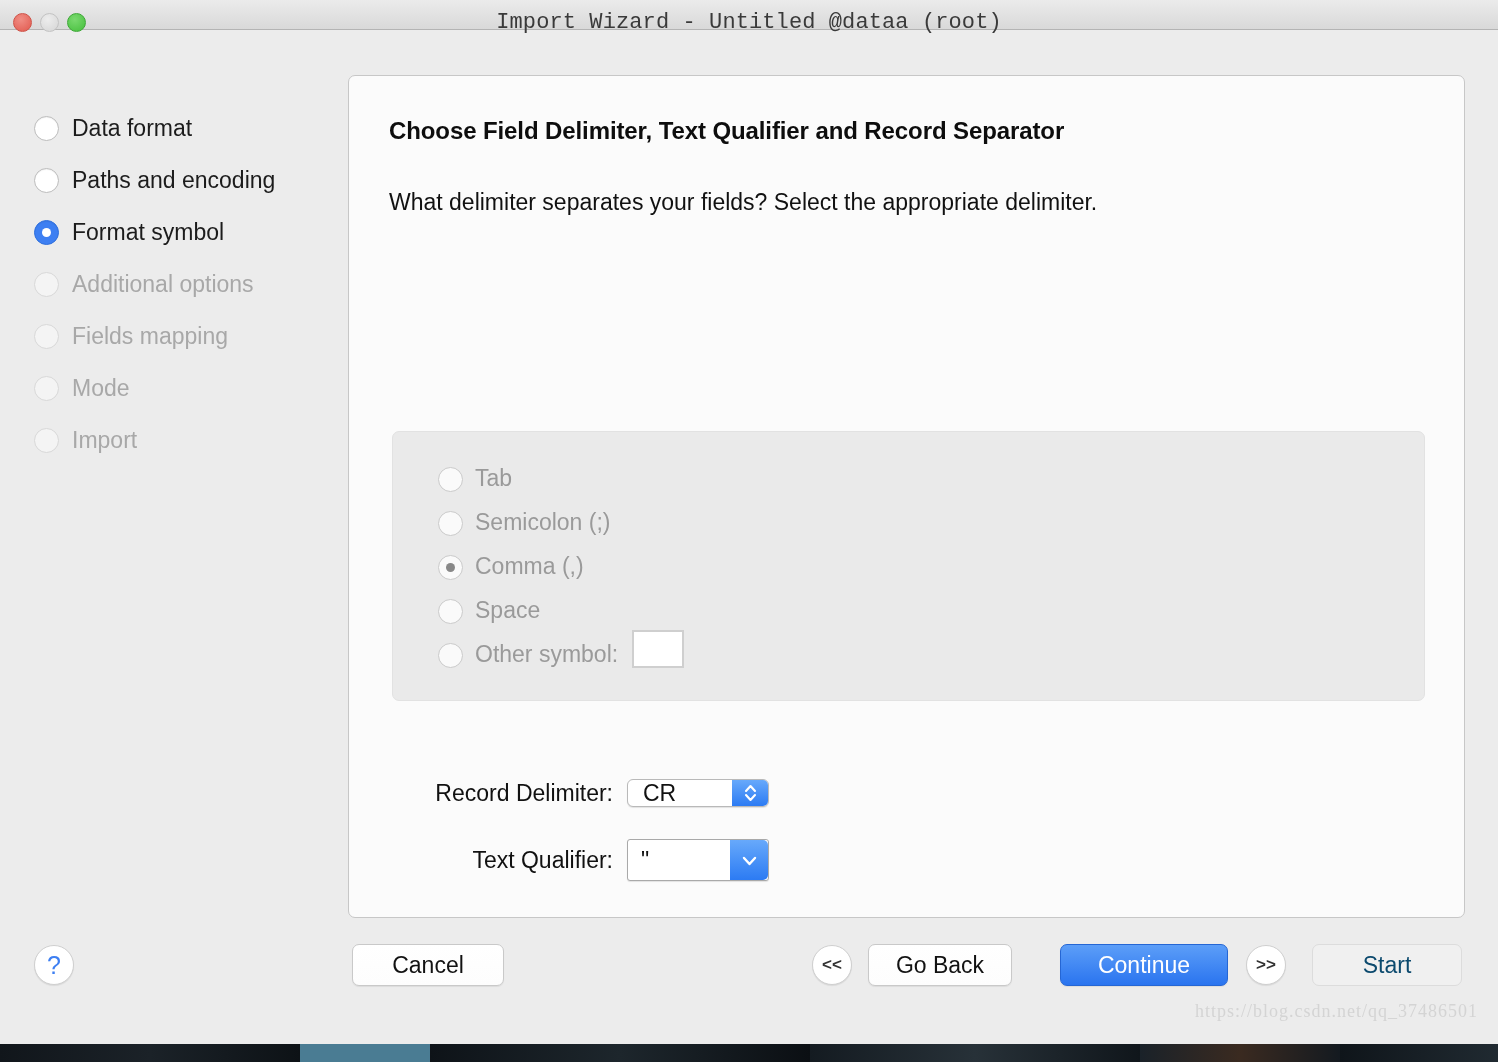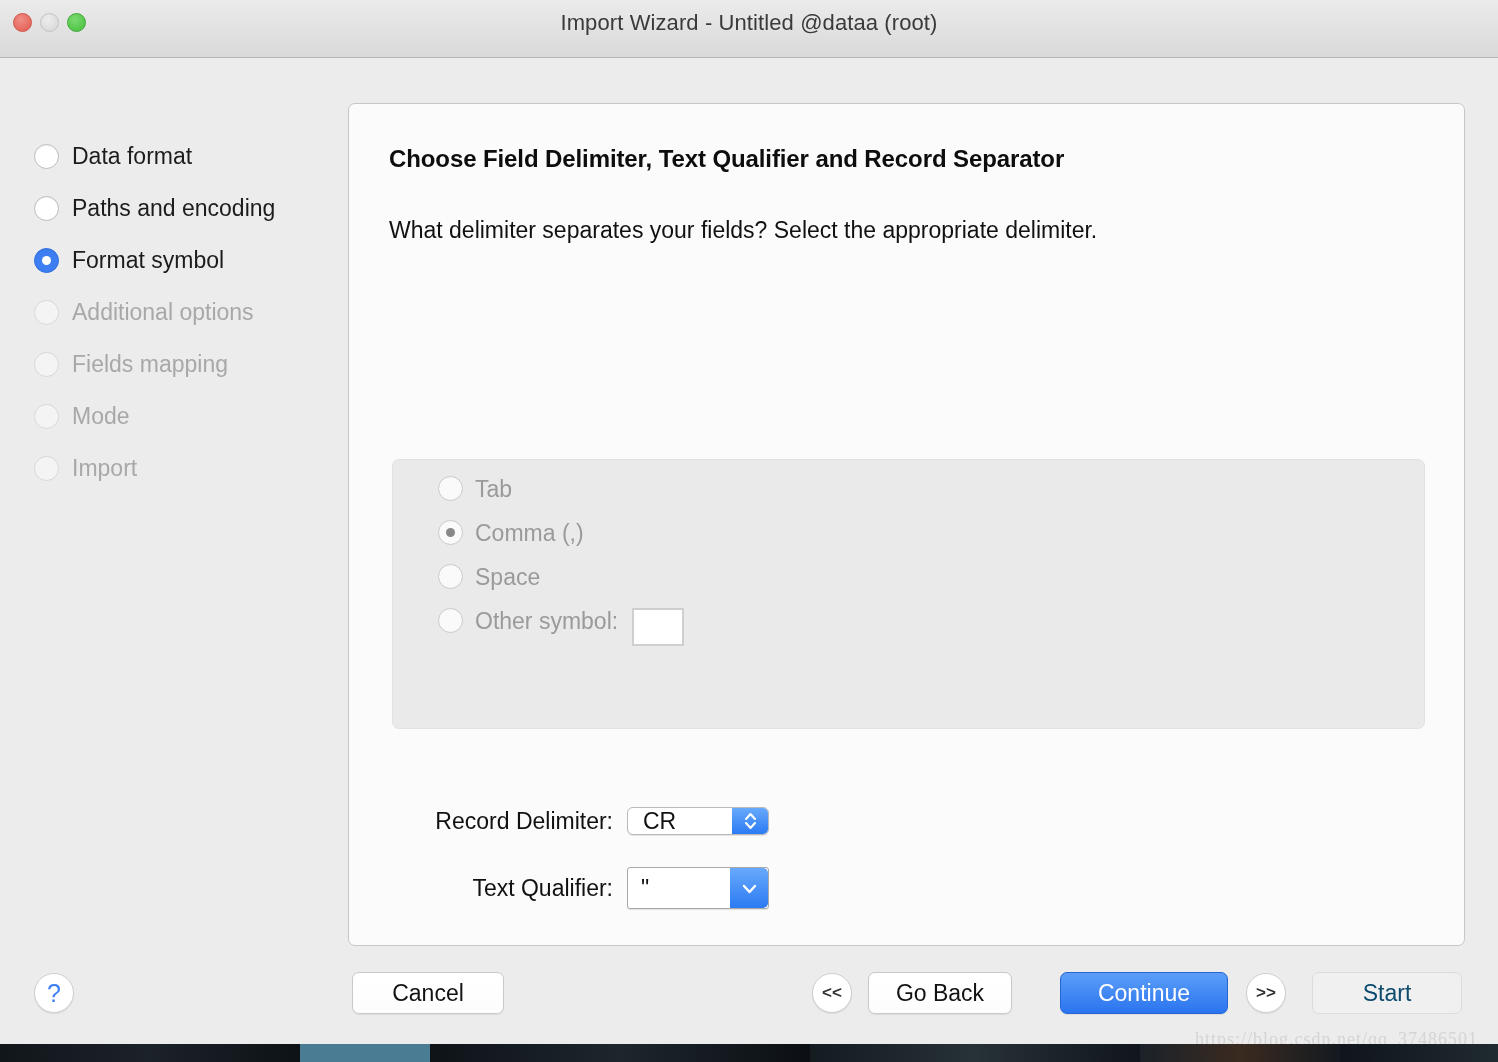--- a/index.html
+++ b/index.html
@@ -29,23 +29,24 @@
   #window {
     position: absolute; left: 0; top: 0;
     width: 1498px; height: 1044px;
     background: #ececec;
     overflow: hidden;
   }
 
   
   #titlebar {
     position: relative;
-    height: 58px;
+    height: 30px;
     background: linear-gradient(180deg, #ebebeb 0%, #d9d9d9 100%);
     border-bottom: 1px solid #b4b4b4;
+    font-family: Liberation Mono, monospace;
   }
   #traffic { position: absolute; left: 13px; top: 13px; display: flex; gap: 8px; }
   .light { width: 19px; height: 19px; border-radius: 50%; }
   .light.close  { background: radial-gradient(circle at 40% 32%, #f08d84, #e1594e); border: 1px solid #cf5247; }
   .light.min    { background: radial-gradient(circle at 40% 32%, #ededed, #d5d5d5); border: 1px solid #c3c3c3; }
   .light.zoom   { background: radial-gradient(circle at 40% 32%, #7ad96f, #45bf3c); border: 1px solid #3da836; }
   #title {
     line-height: 46px; text-align: center;
     font-size: 22px; color: #3a3a3a; font-weight: 400;
     letter-spacing: 0.1px;
@@ -97,21 +98,21 @@
   #fd-label {
     position: absolute; left: 56px; top: 260px;
     font-size: 22px; color: #1a1a1a;
   }
   #fd-group {
     position: absolute; left: 43px; top: 195px;
     width: 1033px; height: 270px;
     background: #eaeaea; border: 1px solid #e2e2e2;
     border-radius: 7px;
   }
-  .fd-row { display: flex; align-items: flex-start; height: 44px; margin-left: 45px; }
+  .fd-row { display: flex; align-items: flex-end; height: 44px; margin-left: 45px; }
   .fd-row:first-child { margin-top: 16px; }
   .fd-radio {
     width: 25px; height: 25px; border-radius: 50%;
     background: #fafafa; border: 1px solid #cacaca; flex: 0 0 auto;
   }
   .fd-row.sel .fd-radio { display: flex; align-items: center; justify-content: center; }
   .fd-row.sel .fd-radio::after {
     content: ""; width: 9px; height: 9px; border-radius: 50%; background: #888888;
   }
   .fd-lbl { margin-left: 12px; font-size: 23px; color: #9a9a9a; }
@@ -274,20 +275,24 @@
 
         <div id="fd-label">Field Delimiter</div>
 
         <div id="fd-group">
 
           <div class="fd-row">
             <span class="fd-radio"></span>
             <span class="fd-lbl">Tab</span>
           </div>
 
+          <div class="fd-row">
+            <span class="fd-radio"></span>
+            <span class="fd-lbl">Semicolon (;)</span>
+          </div>
 
           <div class="fd-row sel">
             <span class="fd-radio"></span>
             <span class="fd-lbl">Comma (,)</span>
           </div>
 
           <div class="fd-row">
             <span class="fd-radio"></span>
             <span class="fd-lbl">Space</span>
           </div>

